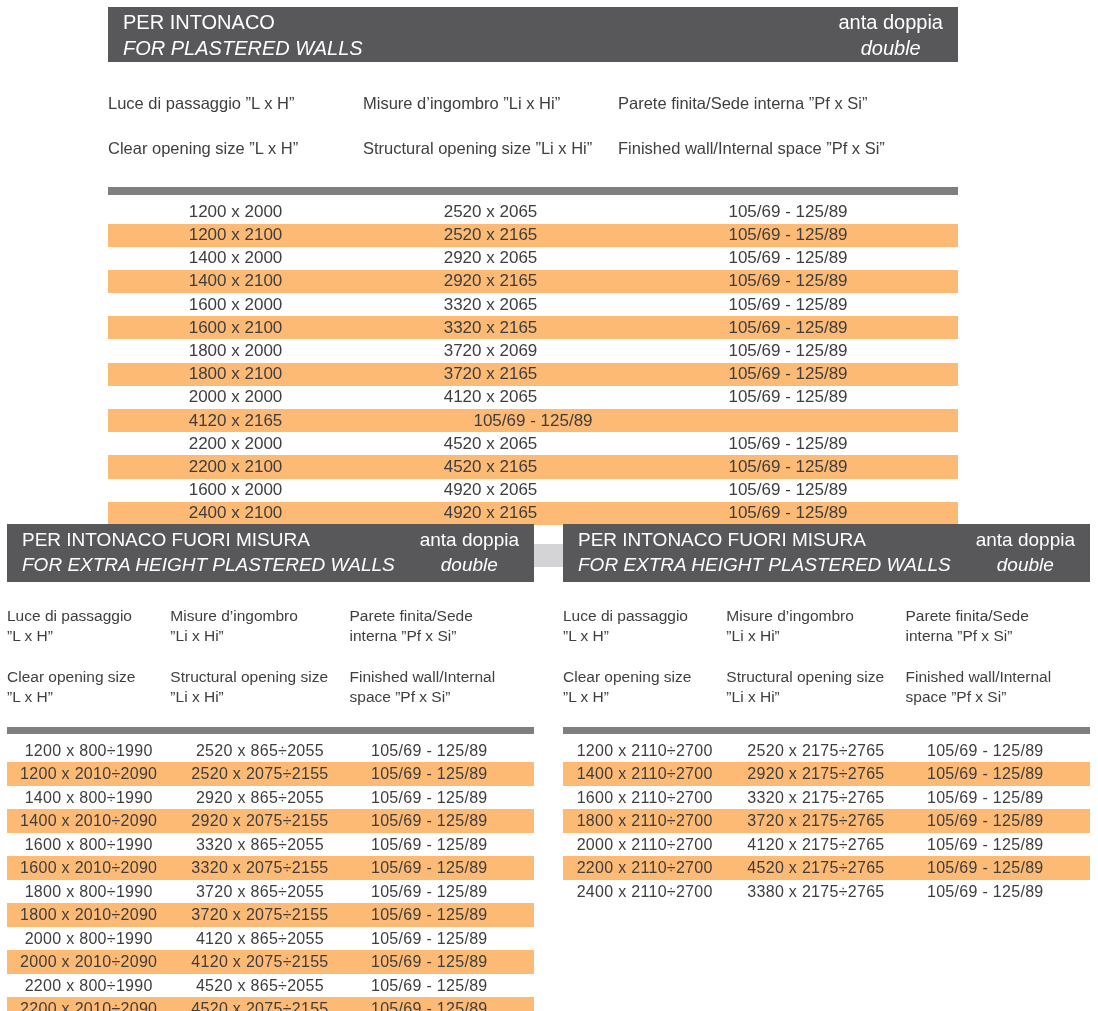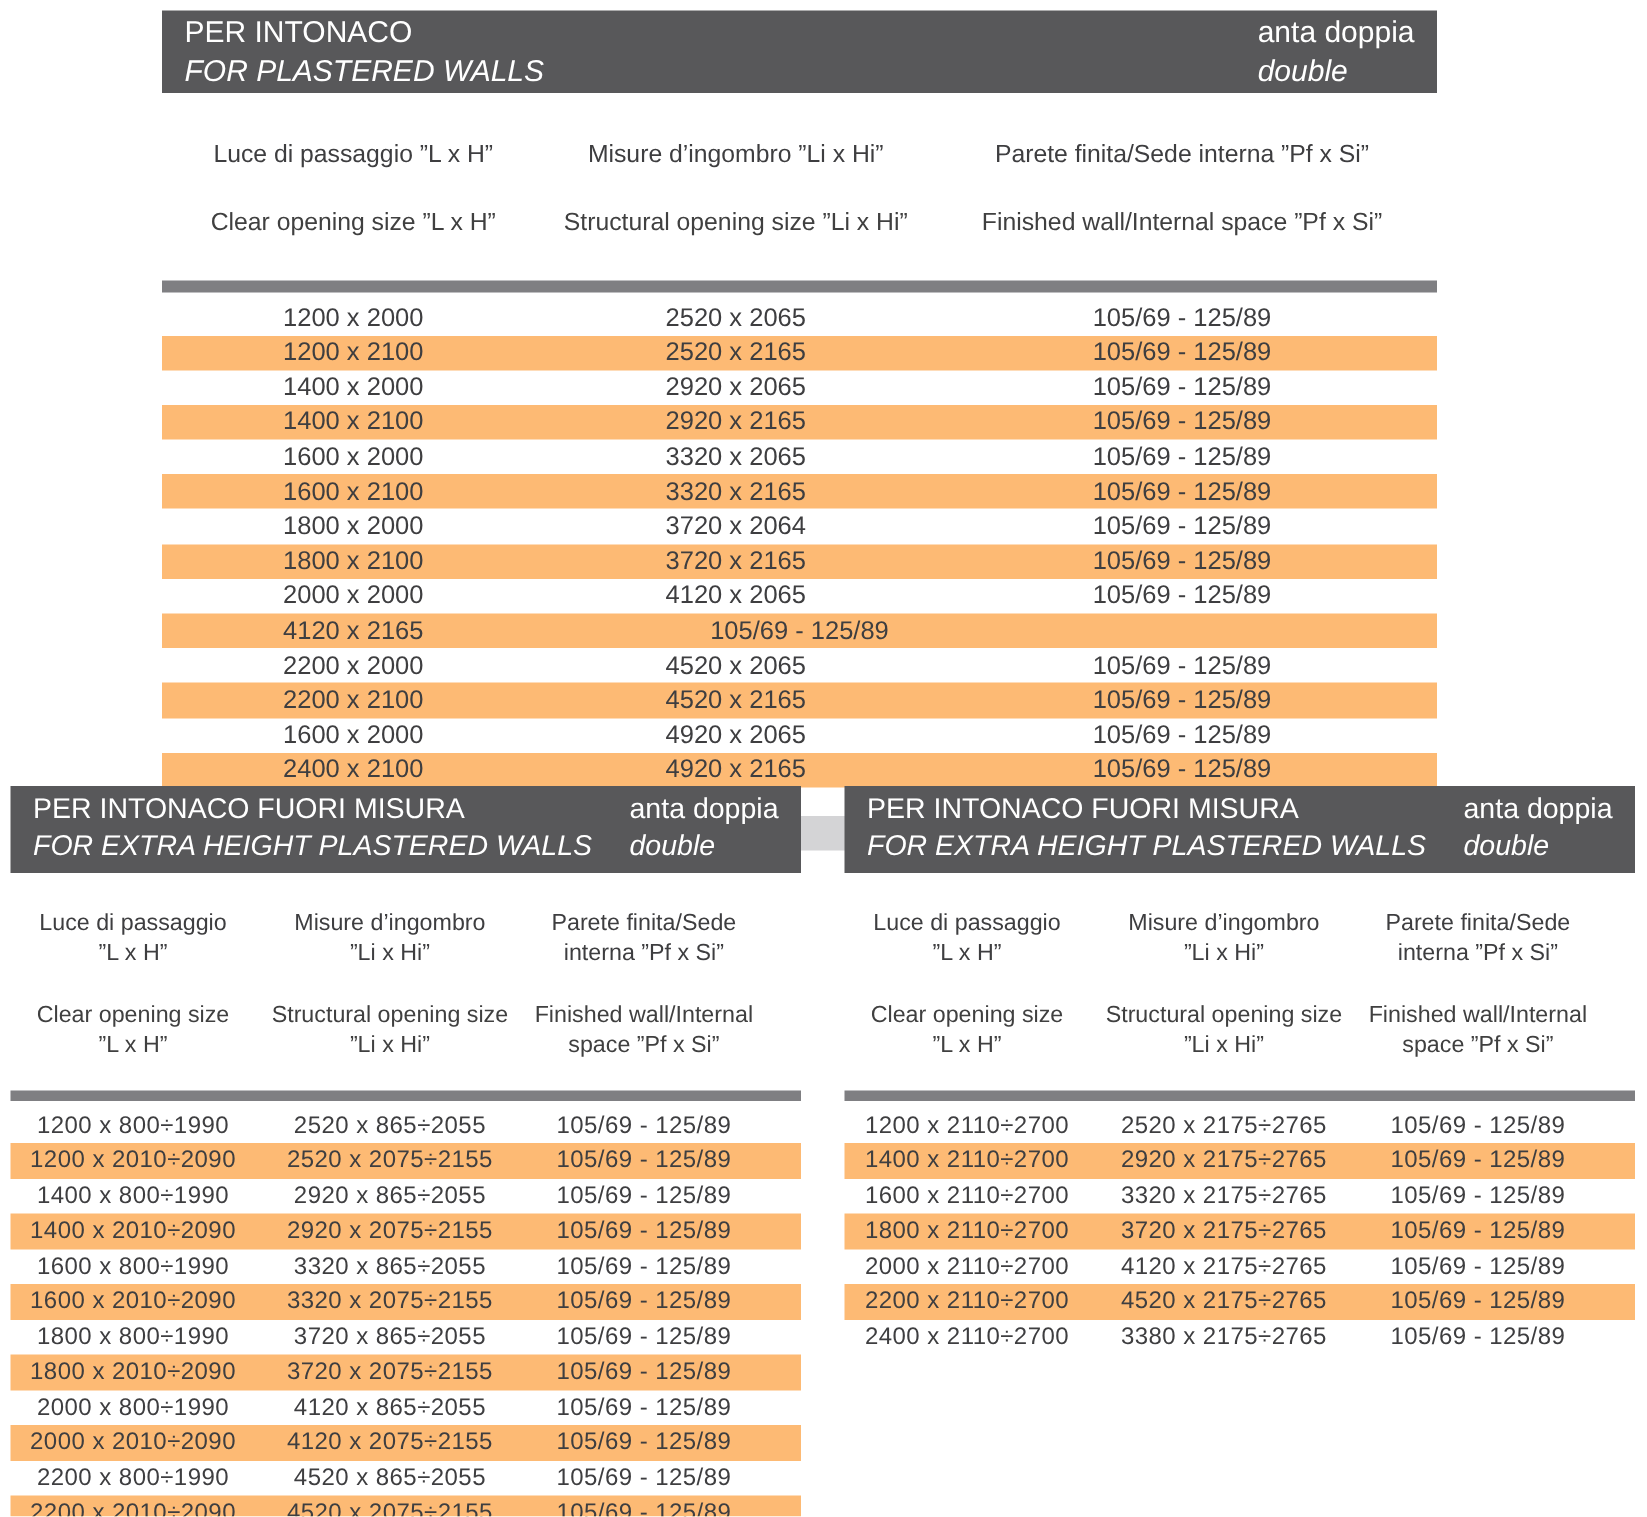--- a/index.html
+++ b/index.html
@@ -5,24 +5,24 @@
   html,body{margin:0;padding:0;background:#ffffff;}
   body{font-family:"Liberation Sans", sans-serif;color:#3e3e40;}
   .page{position:relative;width:1098px;height:1011px;background:#ffffff;overflow:hidden;}
   .spec{position:absolute;}
   
   .band{background:#58585a;color:#ffffff;display:flex;justify-content:space-between;
         align-items:center;padding:16px 15px;box-sizing:border-box;}
   .band .t-it{font-style:normal;}
   .band .t-en{font-style:italic;}
   .band-l{text-align:left;line-height:1.3;}
-  .band-r{text-align:left;line-height:1.3;}
+  .band-r{text-align:center;line-height:1.3;}
   
   .heads{display:flex;}
-  .head{text-align:center;white-space:pre-line;box-sizing:border-box;}
+  .head{text-align:left;white-space:pre-line;box-sizing:border-box;}
   .h-it{color:#3e3e40;}
   .h-en{color:#404040;}
   
   .rule{background:#7f7f82;width:100%;}
   
   .rows{display:flex;flex-direction:column;}
   .row{display:flex;align-items:center;}
   .row.stripe{background:#fdba74;}
   .cell{text-align:center;box-sizing:border-box;}
   .endbar{background:#d4d4d6;height:23px;margin-top:19px;}
@@ -107,21 +107,21 @@
           <div class="cell c2">3320 x 2065</div>
           <div class="cell c3">105/69 - 125/89</div>
         </div>
         <div class="row stripe">
           <div class="cell c1">1600 x 2100</div>
           <div class="cell c2">3320 x 2165</div>
           <div class="cell c3">105/69 - 125/89</div>
         </div>
         <div class="row">
           <div class="cell c1">1800 x 2000</div>
-          <div class="cell c2">3720 x 2064</div>
+          <div class="cell c2">3720 x 2069</div>
           <div class="cell c3">105/69 - 125/89</div>
         </div>
         <div class="row stripe">
           <div class="cell c1">1800 x 2100</div>
           <div class="cell c2">3720 x 2165</div>
           <div class="cell c3">105/69 - 125/89</div>
         </div>
         <div class="row">
           <div class="cell c1">2000 x 2000</div>
           <div class="cell c2">4120 x 2065</div>

